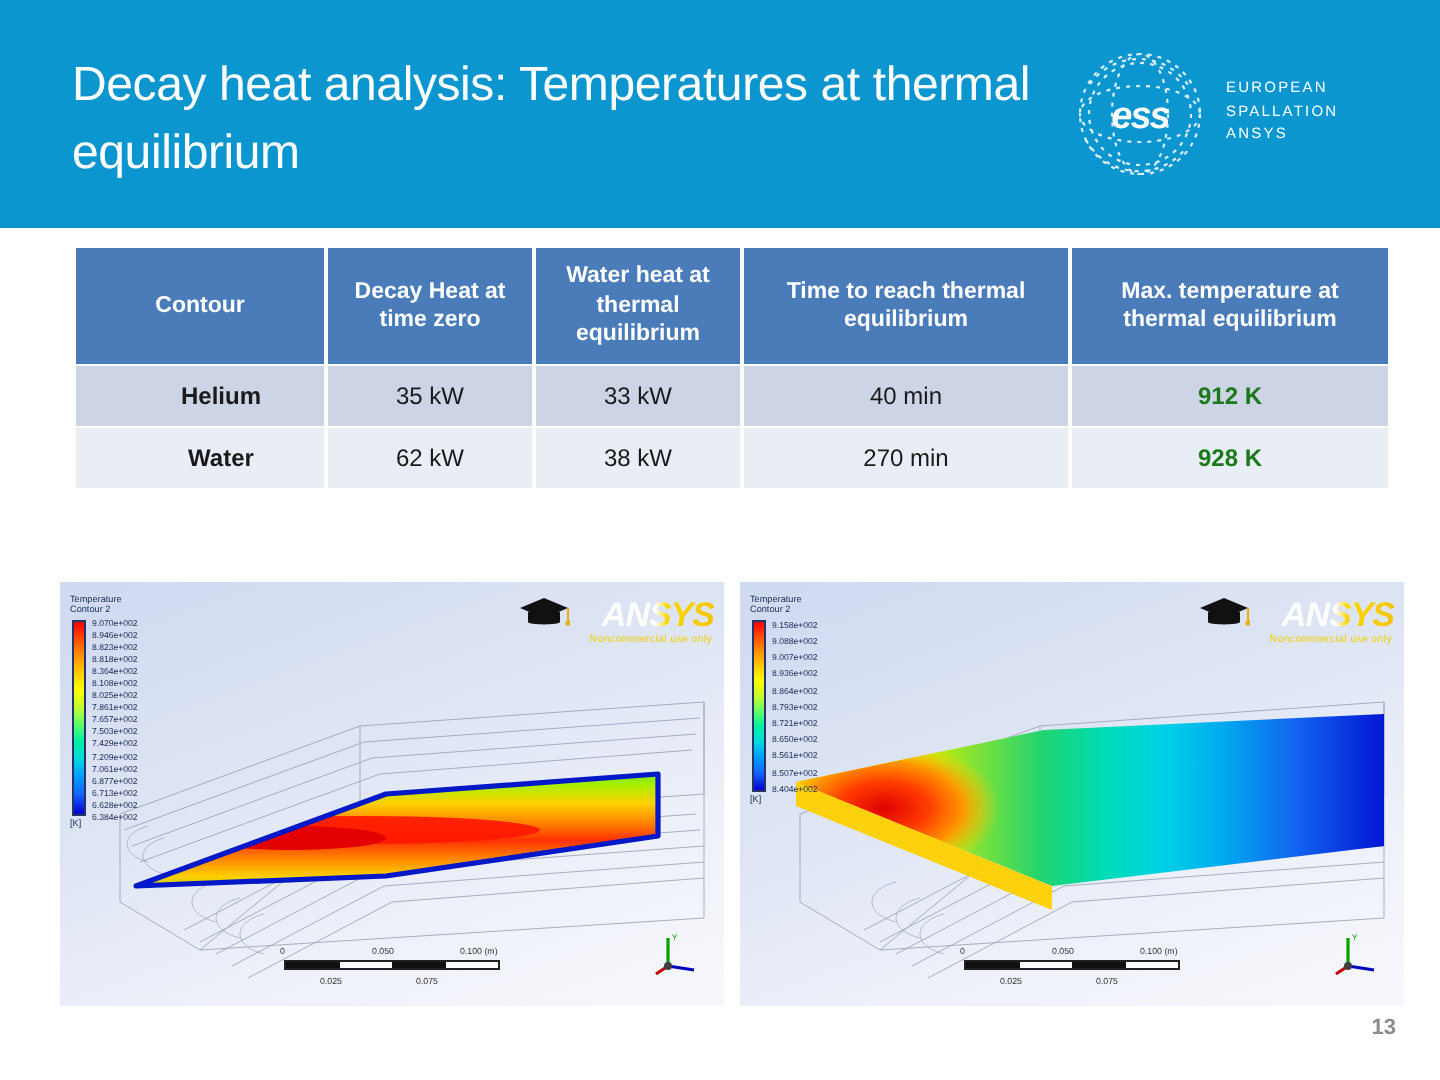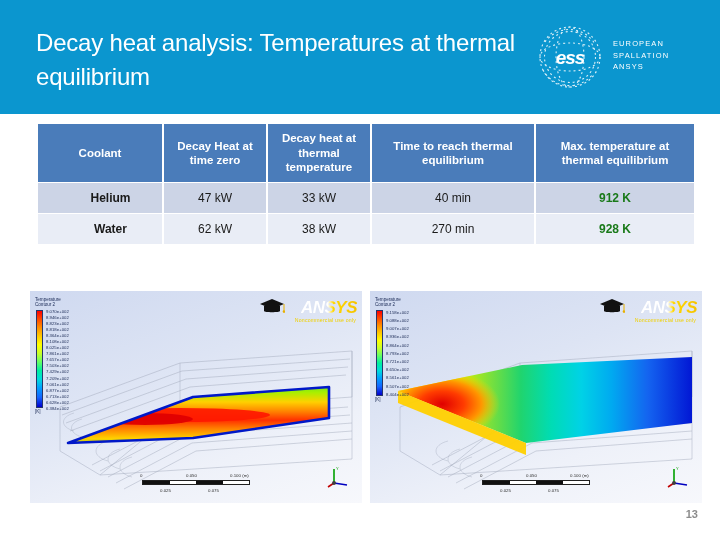--- a/index.html
+++ b/index.html
@@ -283,31 +283,31 @@
 <table class="data-table">
   <colgroup>
     <col style="width:124px">
       <col style="width:102px">
       <col style="width:102px">
     <col style="width:162px">
       <col style="width:158px">
   </colgroup>
   <thead>
     <tr>
-      <th>Coolant</th>
+      <th>Contour</th>
       <th>Decay Heat at time zero</th>
-      <th>Decay heat at thermal temperature</th>
+      <th>Water heat at thermal equilibrium</th>
       <th>Time to reach thermal equilibrium</th>
       <th>Max. temperature at thermal equilibrium</th>
     </tr>
   </thead>
   <tbody>
     <tr class="row-a">
       <td class="cell-name">Helium</td>
-      <td>47 kW</td>
+      <td>35 kW</td>
       <td>33 kW</td>
       <td>40 min</td>
       <td class="cell-temp">912 K</td>
     </tr>
     <tr class="row-b">
       <td class="cell-name">Water</td>
       <td>62 kW</td>
       <td>38 kW</td>
       <td>270 min</td>
       <td class="cell-temp">928 K</td>

